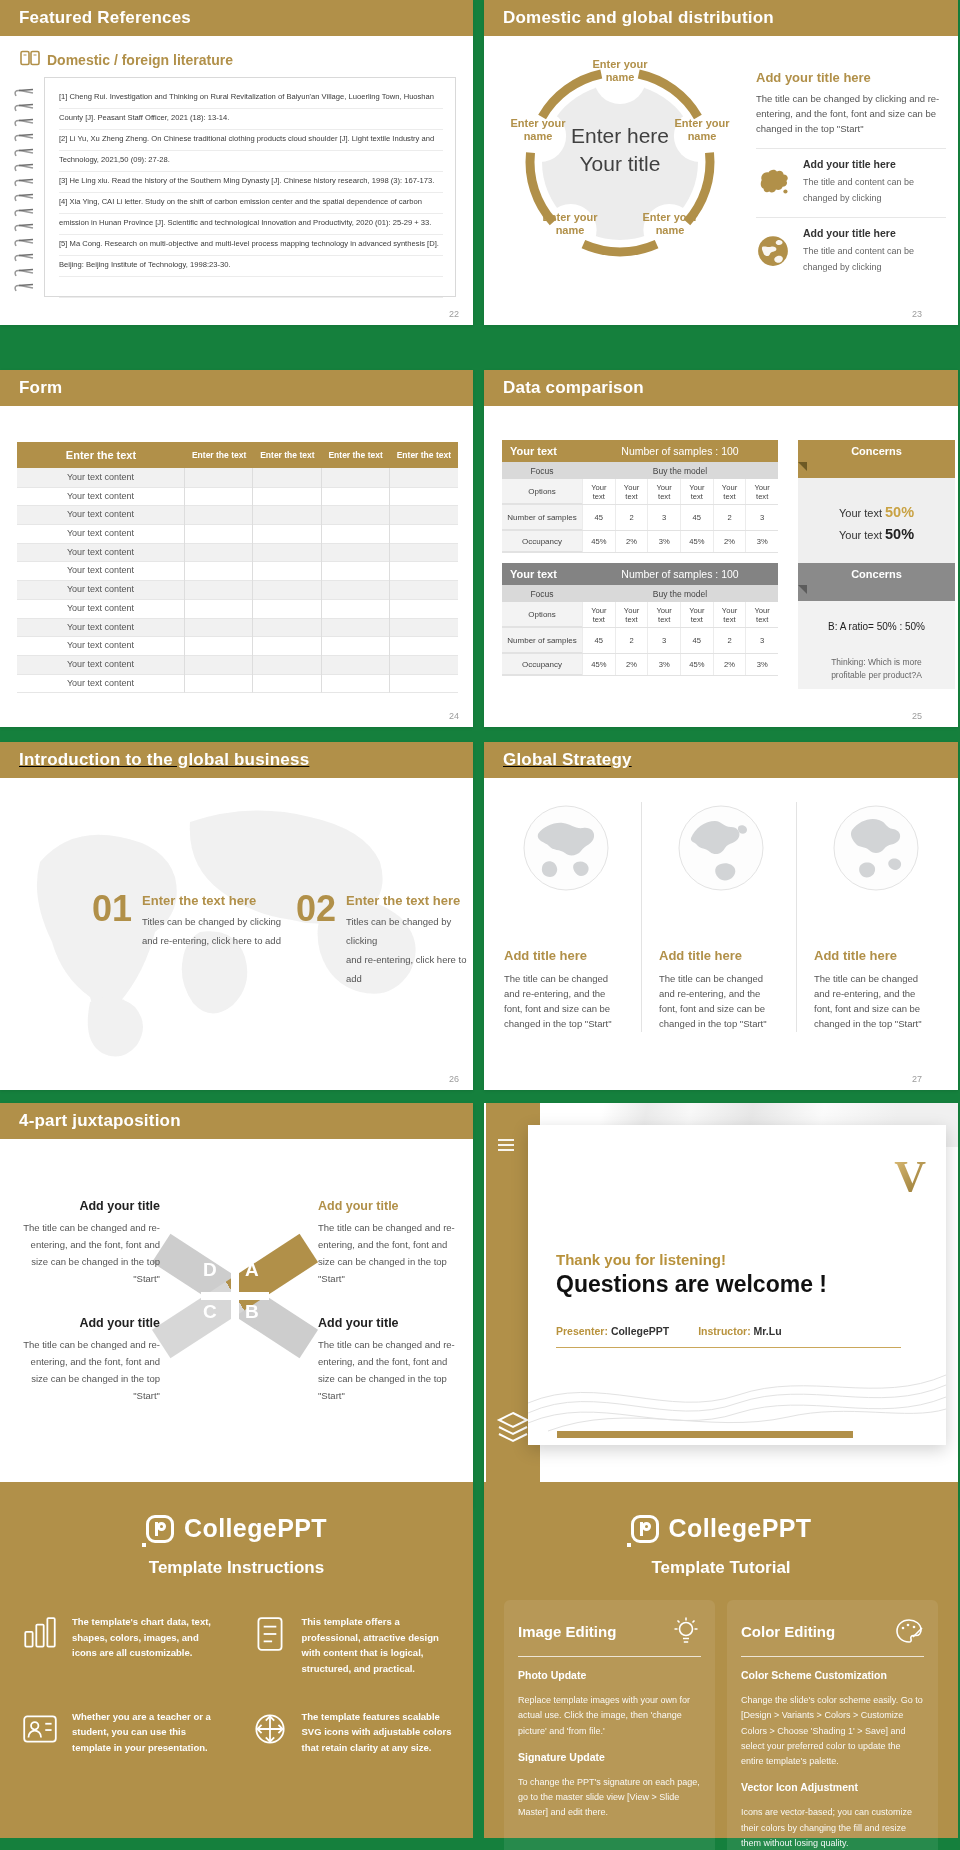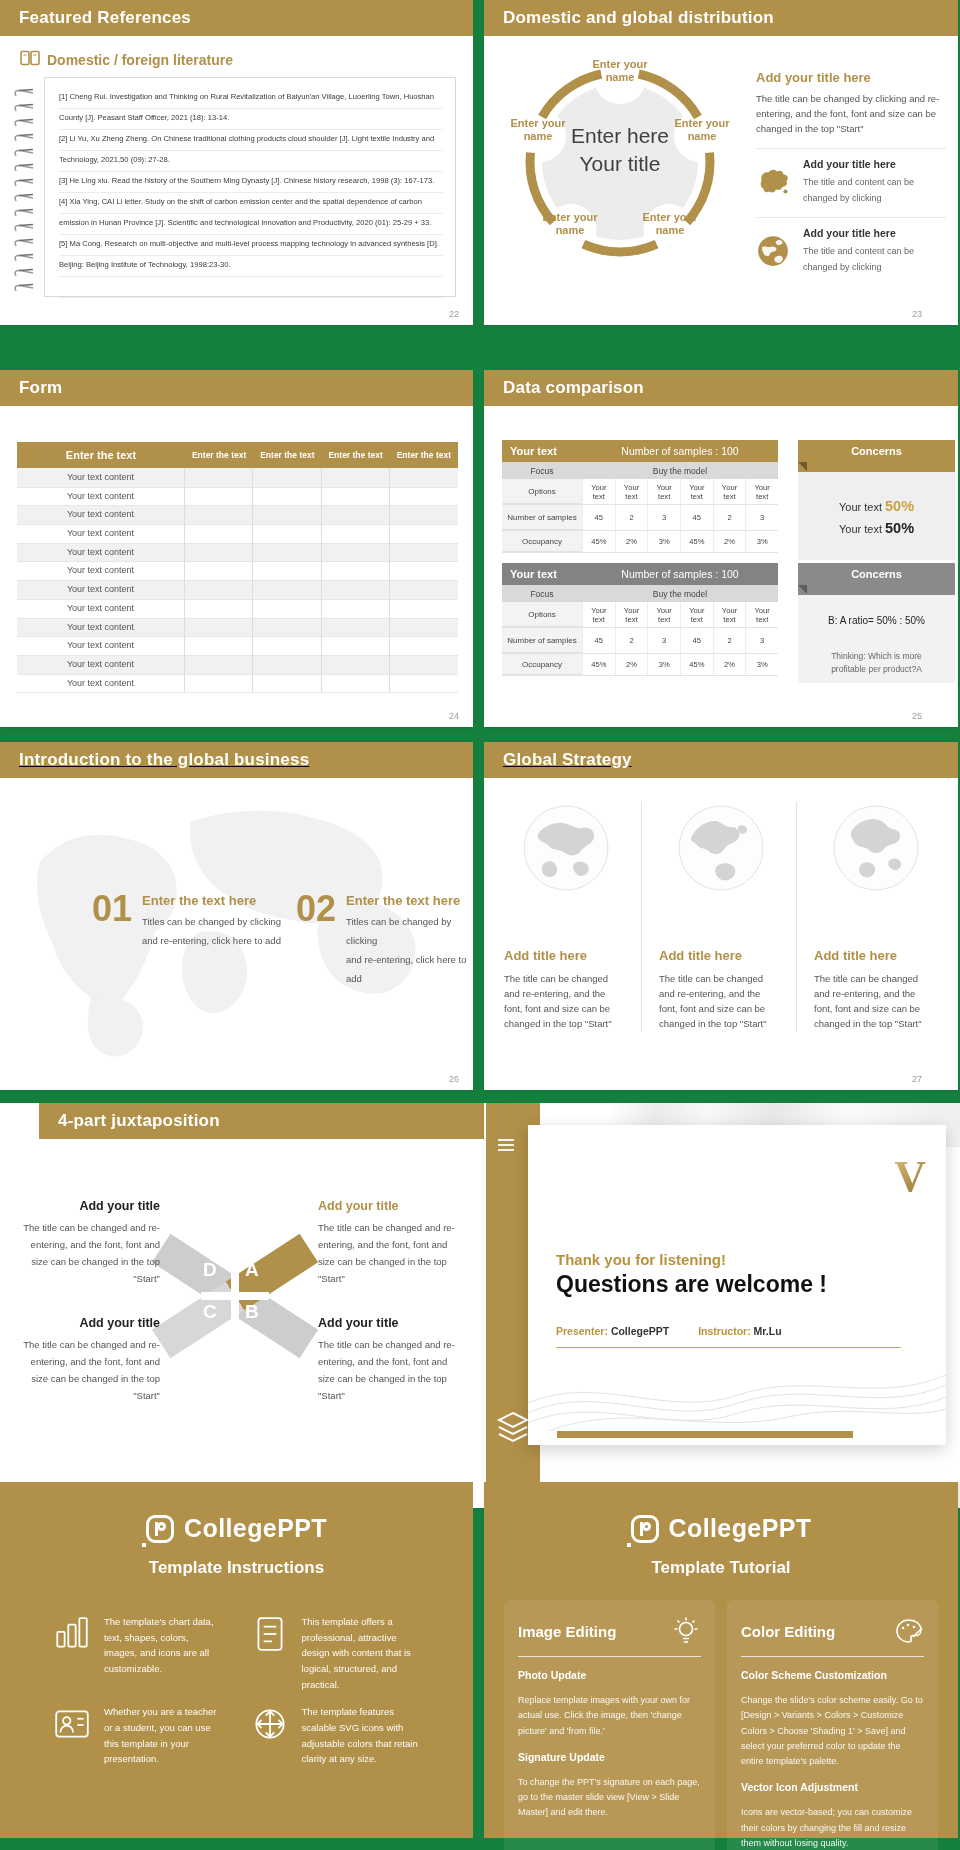--- a/index.html
+++ b/index.html
@@ -4,21 +4,21 @@
 <style>
   html,body{margin:0;padding:0;}
   body{font-family:"Liberation Sans",sans-serif;background:#e9e9e9;}
   .page{position:relative;width:960px;height:1850px;background:#15803d;overflow:hidden;}
   .slide{position:absolute;background:#fff;overflow:hidden;box-shadow:0 1px 3px rgba(0,0,0,.10);}
   .col-l{left:0;width:473px;}
   .col-r{left:484px;width:474px;}
   #s22,#s23{top:0;height:325px;}
   #s24,#s25{top:370px;height:357px;}
   #s26,#s27{top:742px;height:348px;text-decoration:underline;}
-  #s28,#s29{top:1103px;height:405px;padding-left:39px;}
+  #s28,#s29{top:1103px;height:405px;}
   .bar{height:36px;background:#b19049;color:#fff;font-size:17px;font-weight:bold;line-height:36px;padding-left:19px;letter-spacing:.2px;}
   .pagenum{position:absolute;bottom:6px;font-size:9px;color:#9c9c9c;}
   .col-l .pagenum{right:14px;}
   .col-r .pagenum{right:36px;}
 
   
   .s22-head{position:absolute;left:20px;top:50px;display:flex;align-items:center;gap:7px;}
   .s22-head .txt{color:#b19049;font-weight:bold;font-size:14px;}
   .spiral{position:absolute;left:12px;top:84px;display:flex;flex-direction:column;gap:4px;}
   .ring{height:11px;}
@@ -65,21 +65,21 @@
   .cmp.gold .head{background:#b19049;}
   .cmp.gray .head{background:#838383;}
   .cr.focus{grid-template-columns:80px 1fr;height:17px;background:#d9d9d9;font-size:8.5px;color:#444;}
   .cr.vals{grid-template-columns:80px repeat(6,1fr);border-bottom:1px solid #e2e2e2;background:#fff;}
   .cr.vals .c1{font-size:8px;color:#444;background:#f3f3f3;height:100%;display:flex;align-items:center;justify-content:center;border-bottom:1px solid #e2e2e2;box-sizing:border-box;}
   .cr.vals .cv{font-size:7.6px;color:#444;border-left:1px solid #ececec;height:100%;display:flex;align-items:center;justify-content:center;padding:0 2px;box-sizing:border-box;}
   .cr.vals{height:25px;}
   .cr.vals.occ{height:21px;}
   .concerns{position:absolute;left:314px;width:157px;}
   #con1{top:70px;} #con2{top:193px;}
-  .con-head{position:relative;height:32px;color:#fff;font-weight:bold;font-size:11px;text-align:center;line-height:22px;}
+  .con-head{position:relative;height:38px;color:#fff;font-weight:bold;font-size:11px;text-align:center;line-height:22px;}
   .con1h{background:#b19049;}
   .con2h{background:#8a8a8a;}
   .con-head:after{content:"";position:absolute;left:0;top:22px;border-style:solid;border-width:0 9px 9px 0;border-color:transparent #6e5a24 transparent transparent;}
   .con2h:after{border-color:transparent #5c5c5c transparent transparent;}
   .con-body{height:88px;background:#efefef;text-align:center;padding-top:24px;box-sizing:border-box;}
   .con-line{font-size:11px;color:#333;line-height:21px;}
   .con-val{font-size:14.5px;font-weight:bold;color:#222;}
   .con-val.gold{color:#c9a243;}
   #con2 .con-body{background:#f2f2f2;padding-top:20px;}
   .con-b1{font-size:10px;font-weight:normal;color:#222;}
@@ -147,21 +147,21 @@
   .panel{position:absolute;top:1482px;height:356px;background:#b19049;color:#fff;}
   #pl{left:0;width:473px;}
   #pr{left:484px;width:474px;}
   .brandrow{display:flex;justify-content:center;align-items:center;gap:10px;padding-top:32px;}
   .badge{position:relative;width:28px;height:28px;border:3px solid #fff;border-radius:9px;box-sizing:border-box;}
   .badge .p-bar{position:absolute;left:6px;top:4px;width:3px;height:14px;background:#fff;}
   .badge .p-ring{position:absolute;left:8px;top:4px;width:9px;height:9px;border:3px solid #fff;border-radius:50%;box-sizing:border-box;}
   .badge .p-dot{position:absolute;left:-7px;bottom:-7px;width:4px;height:4px;background:#fff;}
   .brand{font-size:25px;font-weight:bold;letter-spacing:.4px;}
   .subtitle{text-align:center;font-size:17px;font-weight:bold;margin-top:15px;}
-  .instr{display:grid;grid-template-columns:1fr 1fr;gap:12px 26px;margin:36px 52px 0;}
+  .instr{display:grid;grid-template-columns:1fr 1fr;gap:32px 26px;margin:36px 20px 0;font-weight:bold;}
   .instr-item{display:flex;gap:12px;}
   .picon{flex:0 0 40px;height:40px;}
   .ptext{font-size:9.5px;line-height:1.65;color:#fdfdfd;}
   .cards{display:flex;gap:12px;margin:22px 20px 0;}
   .tut-card{flex:1;background:rgba(255,255,255,.08);border-radius:6px;padding:16px 14px;box-sizing:border-box;}
   .tc-head{display:flex;justify-content:space-between;align-items:center;}
   .tc-title{font-size:15px;font-weight:bold;}
   .tc-icon{width:30px;height:30px;}
   .tc-rule{border-top:1px solid rgba(255,255,255,.75);margin:10px 0 12px;}
   .tc-sub{font-size:10.5px;font-weight:bold;margin-top:12px;}

